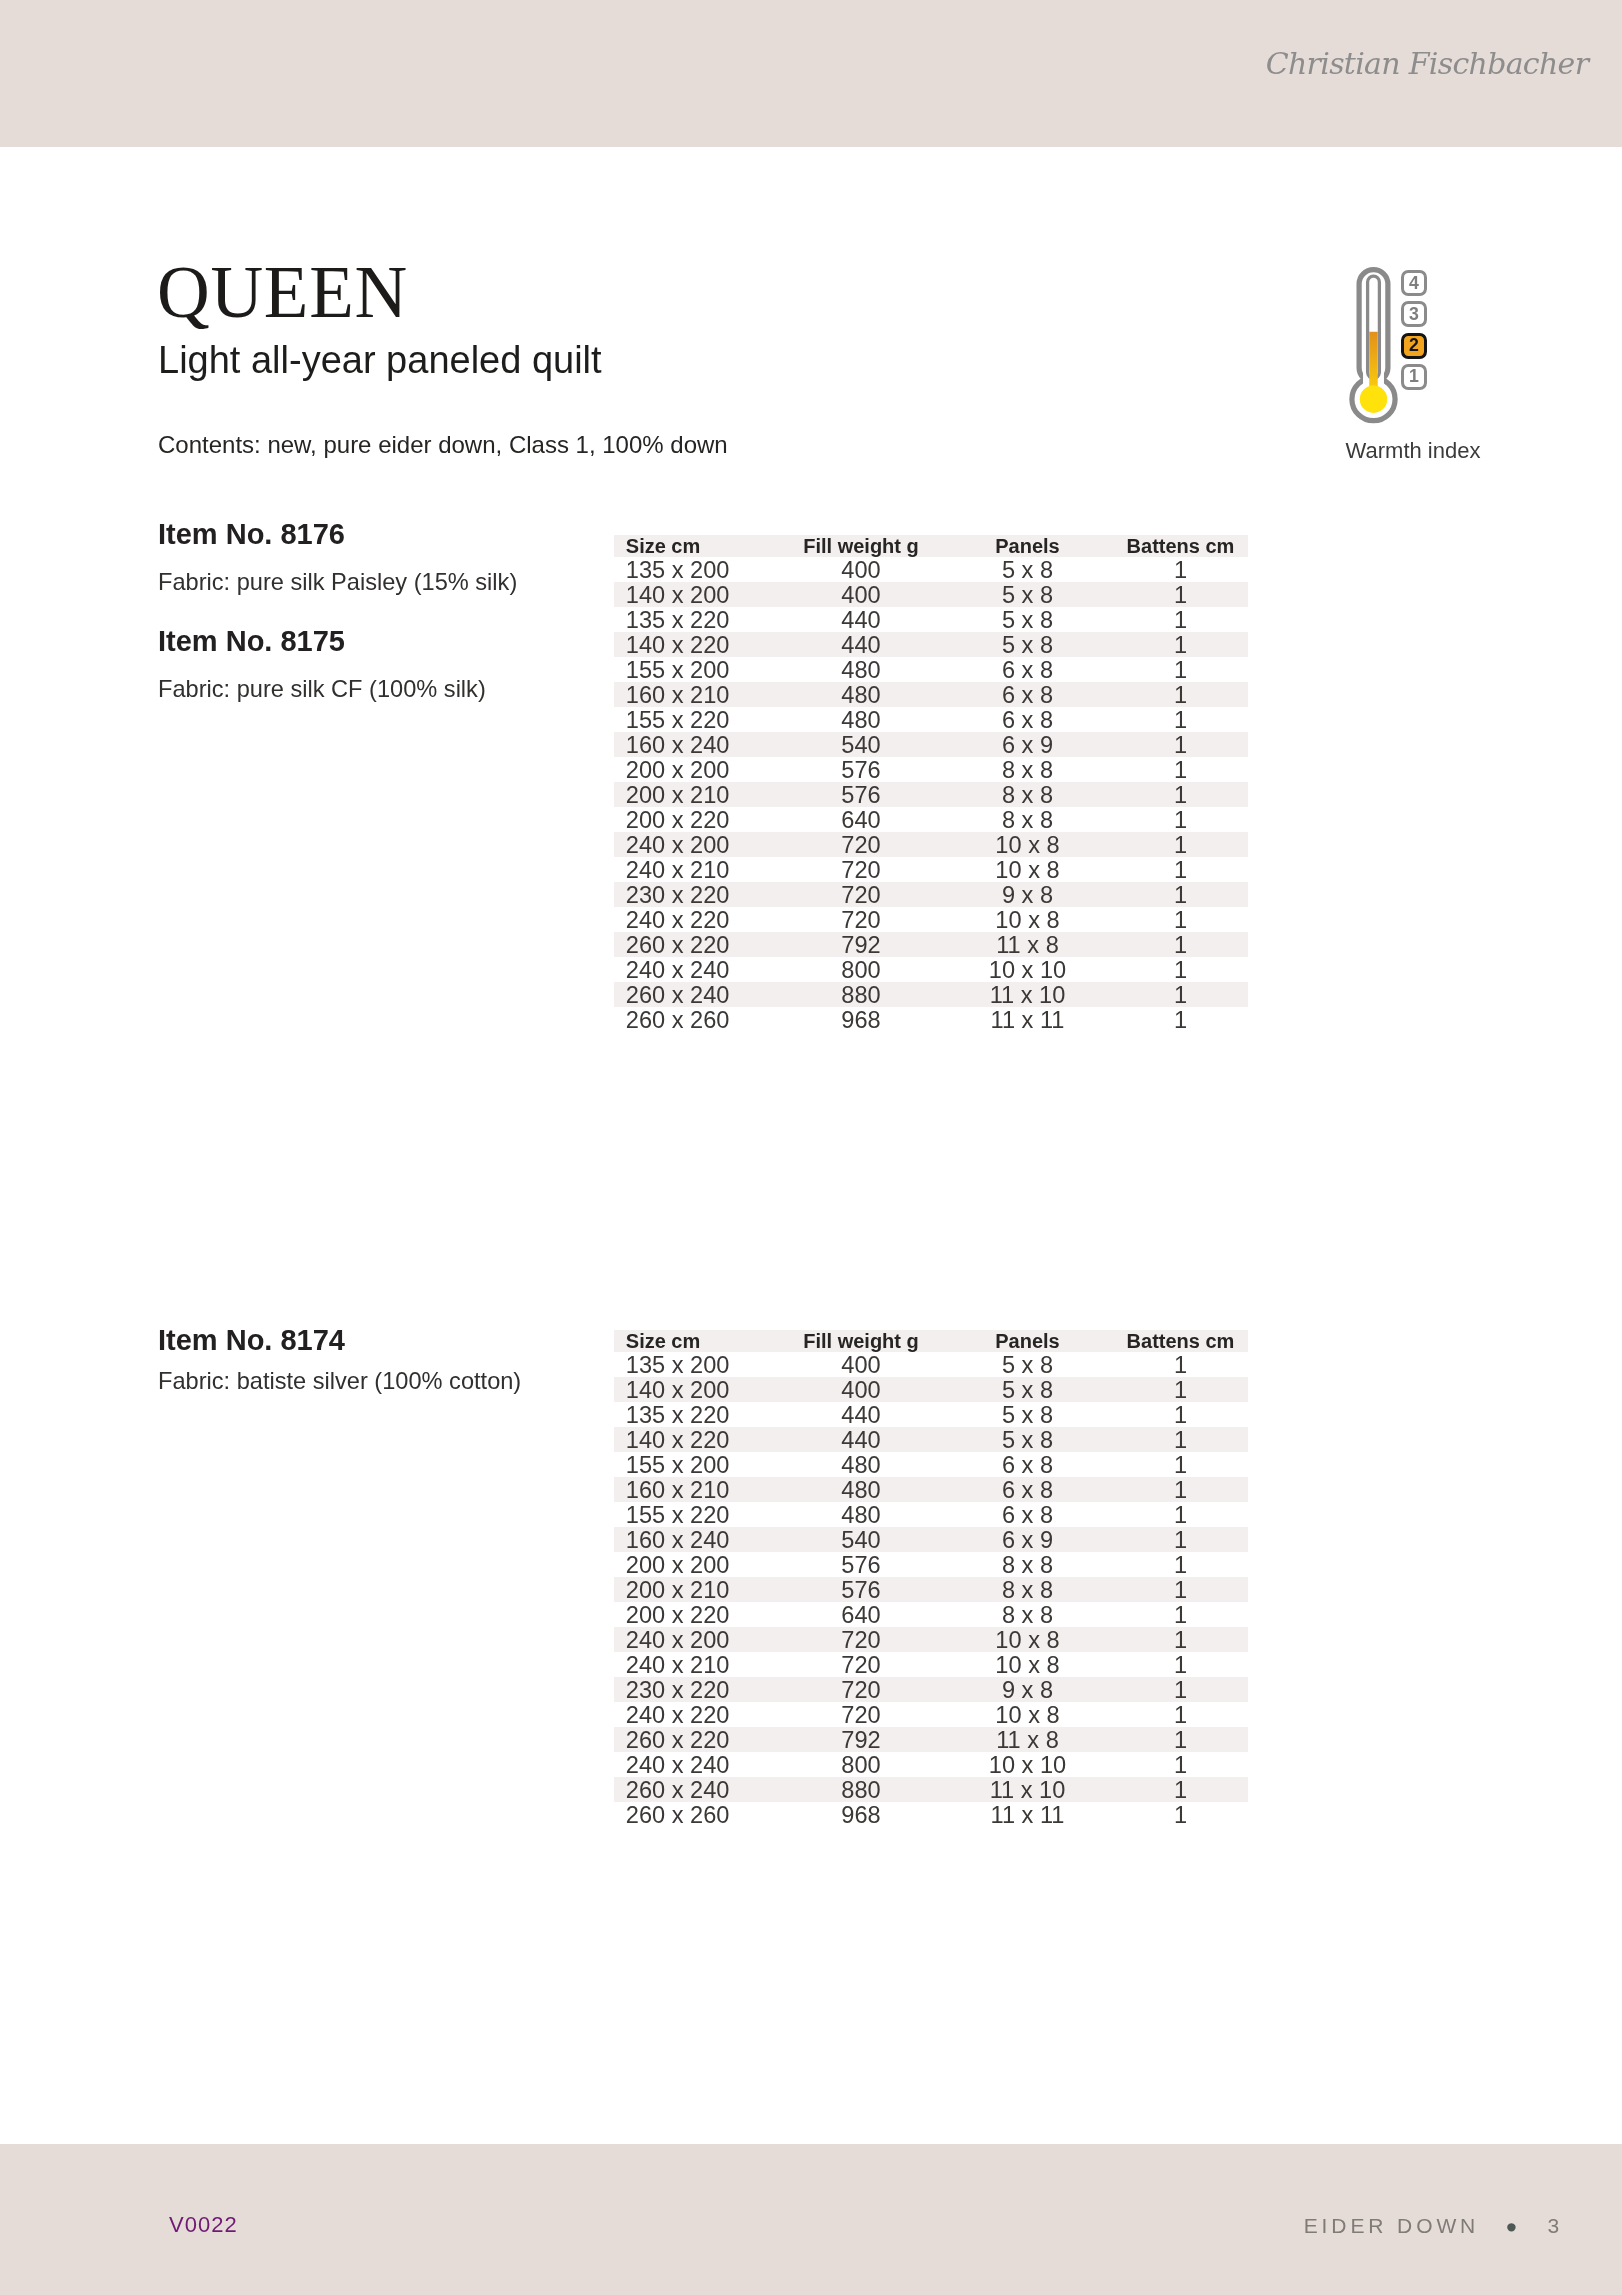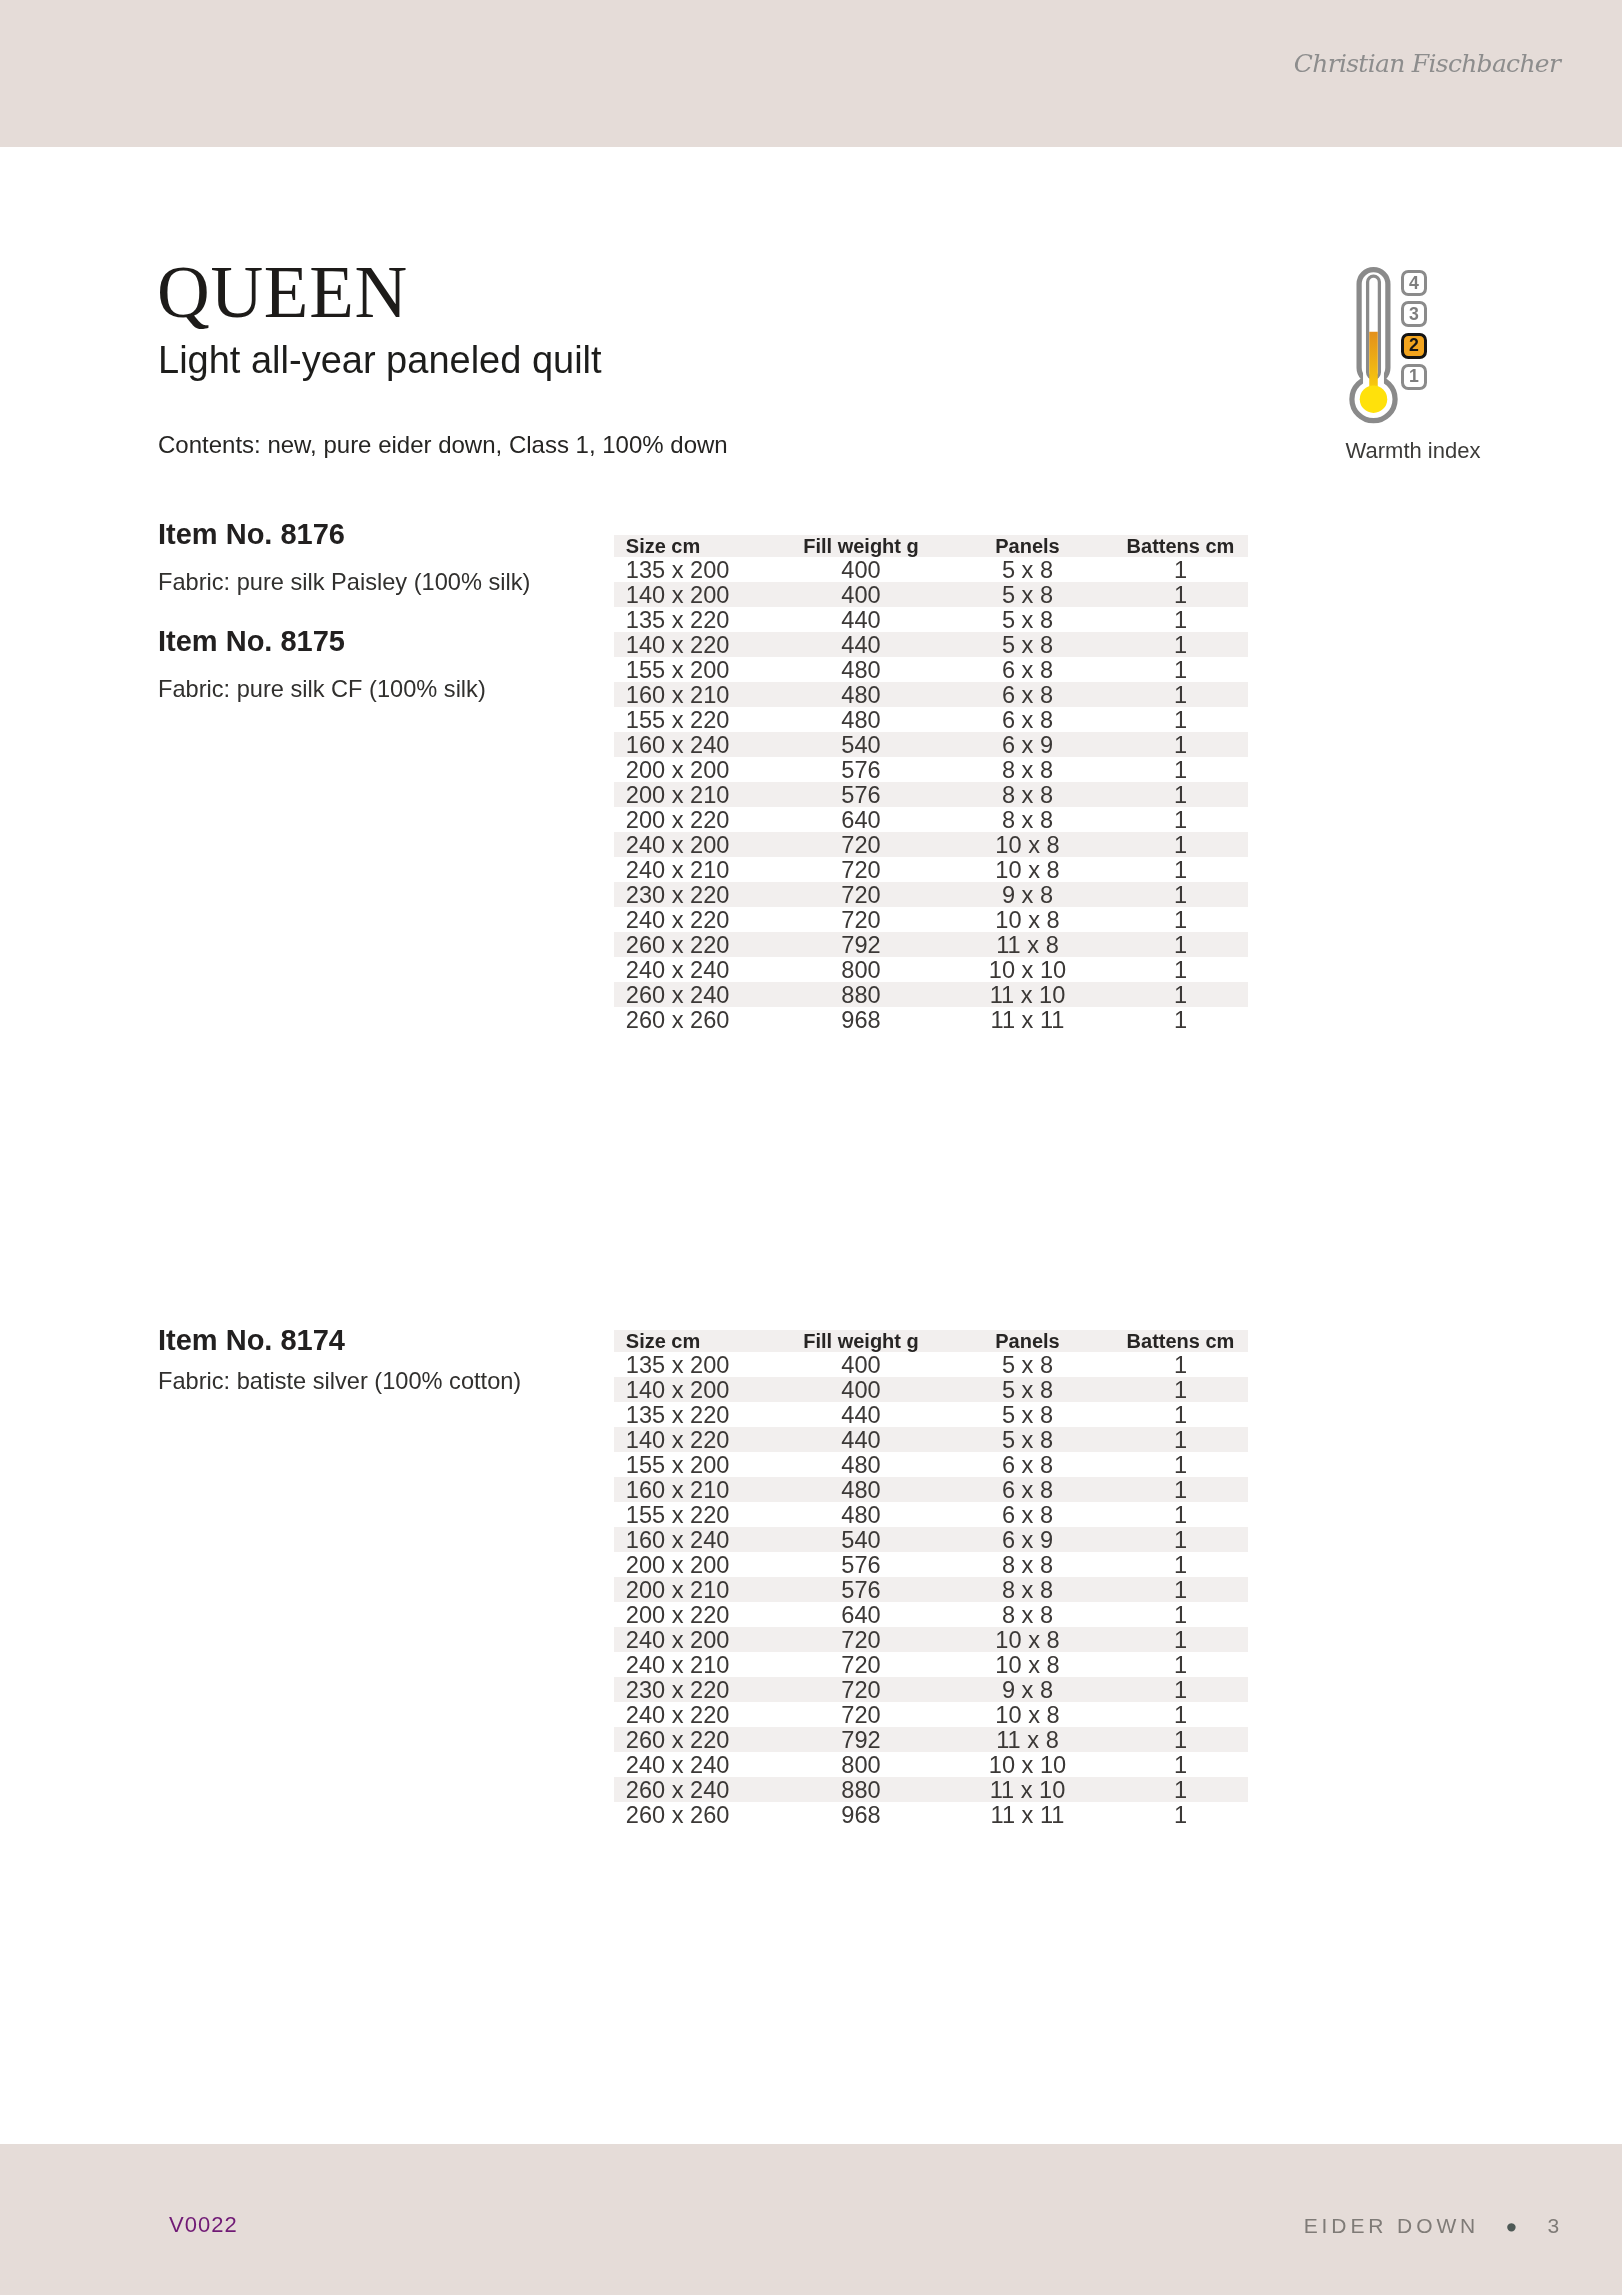--- a/index.html
+++ b/index.html
@@ -8,21 +8,21 @@
     font-family:"Liberation Sans","DejaVu Sans",sans-serif;overflow:hidden;
   }
   
   .band{position:absolute;left:0;width:1623px;background:#e5dcd8;}
   .band.top{top:0;height:147px;}
   .band.bottom{top:2144px;height:152px;}
   .logo{
     position:absolute;left:1309px;top:26px;width:236px;height:75px;
     display:flex;align-items:center;justify-content:center;
     font-family:"DejaVu Serif","Liberation Serif",serif;font-style:italic;
-    font-size:25px;color:#8d8d8d;letter-spacing:-0.7px;white-space:nowrap;text-align:right;
+    font-size:30px;color:#8d8d8d;letter-spacing:-0.7px;white-space:nowrap;text-align:right;
   }
   
   .title{
     position:absolute;left:157px;top:255px;
     font-family:"Liberation Serif","DejaVu Serif",serif;
     font-size:73px;line-height:1.05;color:#1d1b19;letter-spacing:0.7px;
   }
   .subtitle{position:absolute;left:158px;top:339px;font-size:38px;color:#1d1d1b;}
   .contents{position:absolute;left:158px;top:431px;font-size:24px;color:#262523;}
   
@@ -92,21 +92,21 @@
     <div class="wboxes">
       <div class="wbox">4</div>
       <div class="wbox">3</div>
       <div class="wbox active">2</div>
       <div class="wbox">1</div>
     </div>
     <div class="wlabel">Warmth index</div>
   </div>
 
   <div class="itemno i1">Item No. 8176</div>
-  <div class="fabric f1">Fabric: pure silk Paisley (100% silk)</div>
+  <div class="fabric f1">Fabric: pure silk Paisley (15% silk)</div>
   <div class="itemno i2">Item No. 8175</div>
   <div class="fabric f2">Fabric: pure silk CF (100% silk)</div>
   <div class="itemno i3">Item No. 8174</div>
   <div class="fabric f3">Fabric: batiste silver (100% cotton)</div>
 
   <div class="table t1">
       <div class="trow thead">
         <div class="tcell c0">Size cm</div>
         <div class="tcell c1">Fill weight g</div>
         <div class="tcell c2">Panels</div>

